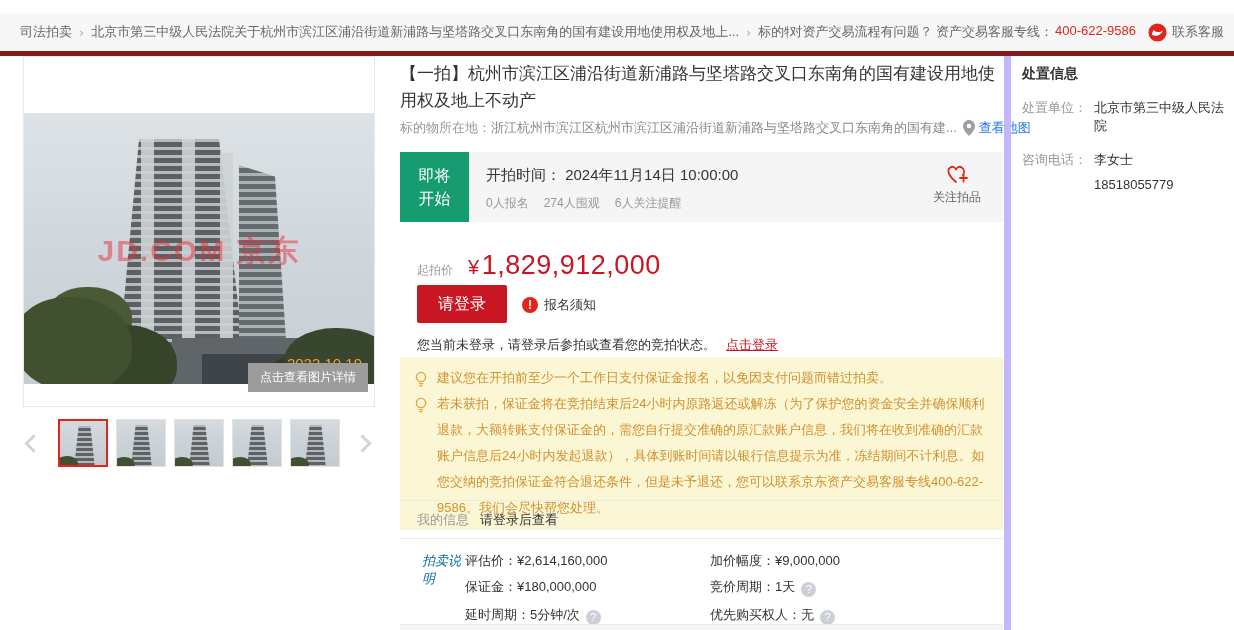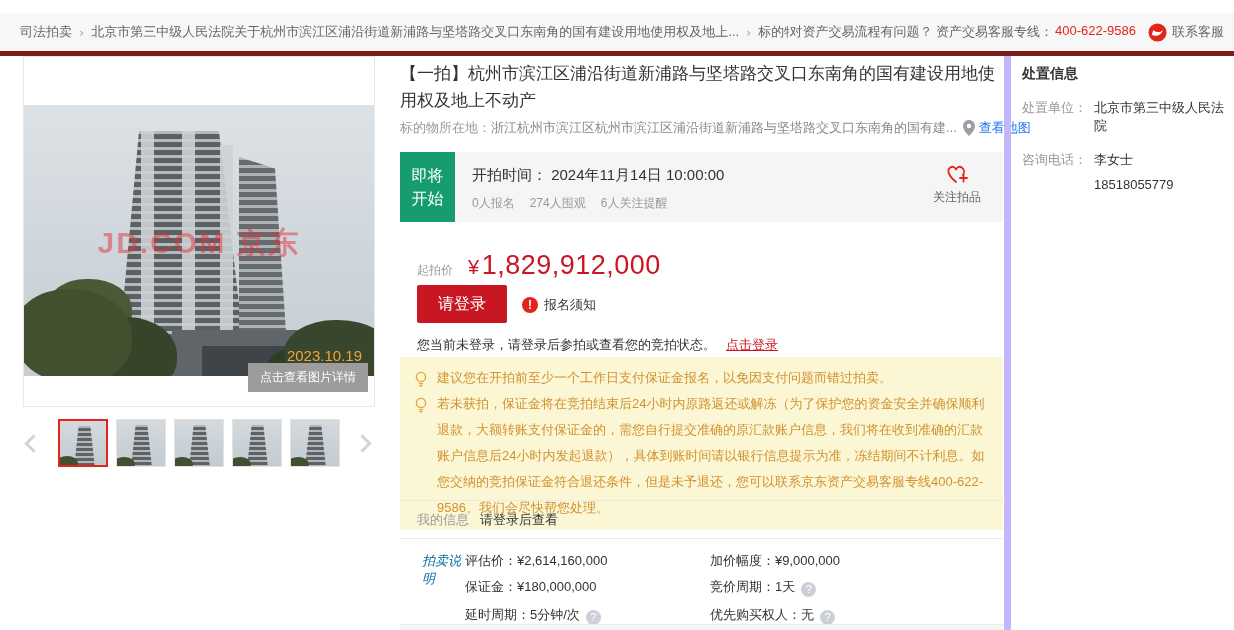--- a/index.html
+++ b/index.html
@@ -15,21 +15,21 @@
   .bc-item { color:#666; cursor:pointer; }
   .bc-cur { color:#666; }
   .top-right { display:flex; align-items:flex-start; white-space:nowrap; font-size:13px; color:#666; }
   .hotline { color:#e1251b; margin-left:2px; }
   .svc-icon { width:19px; height:19px; margin:0 5px 0 12px; }
   .contact-svc { color:#666; cursor:pointer; }
 
   
   .gallery { position:absolute; left:23px; top:56px; width:352px; height:351px;
              border:1px solid #e9e9e9; background:#fff; }
-  .photo { position:absolute; left:0; top:48px; width:350px; height:271px; overflow:hidden;
+  .photo { position:absolute; left:0; top:56px; width:350px; height:271px; overflow:hidden;
            background:linear-gradient(#dde2e6 0%, #cfd6db 55%, #c5cdd3 100%); cursor:pointer; }
   .tower { position:absolute; left:95px; top:26px; width:125px; height:216px;
            background:repeating-linear-gradient(#b6babd 0 3px, #5a6064 3px 8px);
            clip-path:polygon(16% 0, 80% 0, 100% 100%, 0 100%); }
   .tower2 { position:absolute; left:215px; top:52px; width:48px; height:190px;
             background:repeating-linear-gradient(#adb2b5 0 3px, #656b6f 3px 8px);
             clip-path:polygon(0 0, 75% 6%, 100% 100%, 0 100%); }
   .pillar { position:absolute; top:26px; width:13px; height:216px; background:#cdd1d4; opacity:.9; }
   .p1 { left:117px; } .p2 { left:158px; height:222px; } .p3 { left:196px; top:40px; height:202px; }
   .podium { position:absolute; left:148px; bottom:0; width:160px; height:46px; background:#60656a; }
@@ -66,21 +66,21 @@
            line-height:27px; color:#333; }
   .loc { position:absolute; left:400px; top:119px; width:603px; display:flex;
          align-items:center; font-size:13px; white-space:nowrap; }
   .loc-label { color:#999; }
   .loc-value { color:#888; }
   .pin { width:12px; height:16px; margin:0 4px 0 6px; flex:none; }
   .map-link { color:#2276f2; cursor:pointer; }
 
   .statusbar { position:absolute; left:400px; top:152px; width:603px; height:70px;
                background:#f5f5f5; display:flex; }
-  .badge { width:55px; background:#179c71; color:#fff; font-size:16px; line-height:23px;
+  .badge { width:69px; background:#179c71; color:#fff; font-size:16px; line-height:23px;
            display:flex; align-items:center; justify-content:center; text-align:center;
            padding:0 11px; }
   .sb-main { flex:1; padding:14px 0 0 17px; }
   .sb-time { font-size:15px; color:#333; }
   .sb-meta { margin-top:10px; font-size:12px; color:#999; display:flex; gap:15px; }
   .sb-follow { width:92px; text-align:center; padding-top:11px; font-size:12px; color:#666;
                cursor:pointer; }
   .sb-follow svg { display:block; margin:0 auto 4px; }
 
   .price-row { position:absolute; left:417px; top:241px; display:flex; align-items:baseline;margin-top:9px; }

